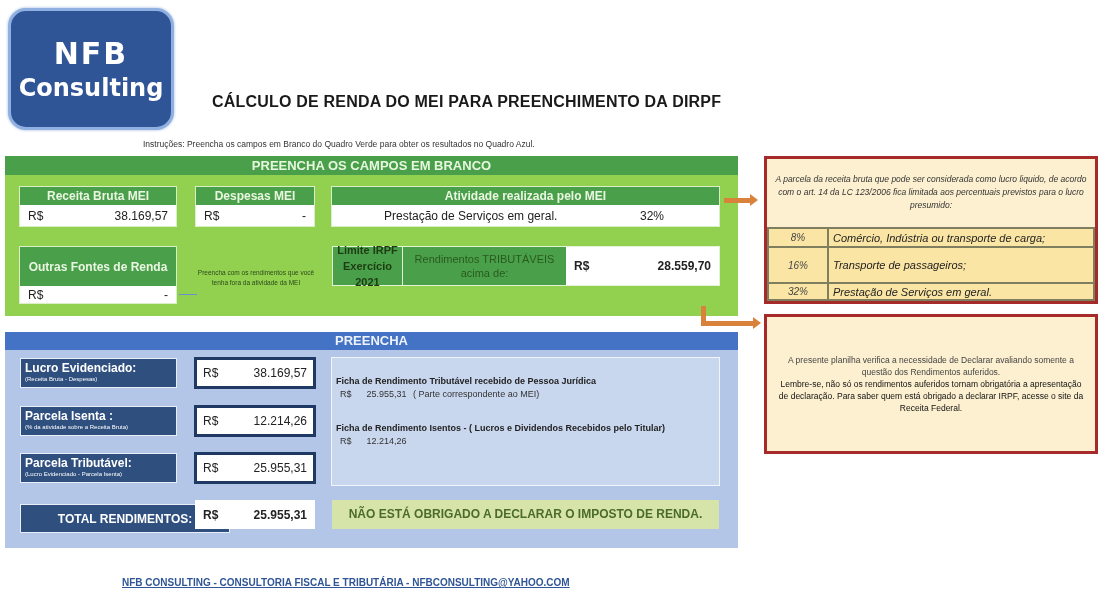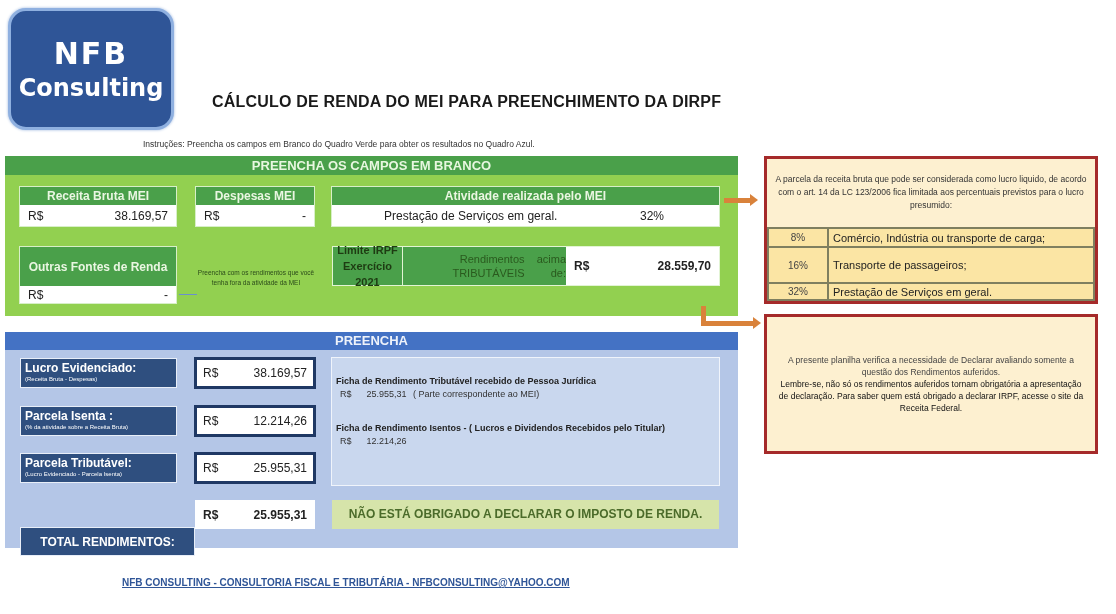--- a/index.html
+++ b/index.html
@@ -64,21 +64,21 @@
     .declare-box { background: #c9d7ee; border: 1px solid #f0f4fb; }
     .declare-head { background: #a9bfe3; height: 30px; display: flex; align-items: center; justify-content: space-between; padding: 0 6px; }
     .declare-head .t { font-weight: bold; font-size: 12px; color: #222; }
     .ficha-title { font-size: 9px; font-weight: bold; color: #222; }
     .ficha-val { font-size: 9px; color: #333; }
     .ficha-val span { display: inline-block; }
 
     .status { background: #d6e4aa; color: #4b6b2a; font-weight: bold; font-size: 12px; text-align: center; }
 
     
-    .info1 { left: 764px; top: 156px; width: 334px; height: 148px; background: #fdf0d0; border: 3px solid #a52a2a; }
+    .info1 { left: 764px; top: 156px; width: 334px; height: 148px; background: #fdf0d0; border: 3px solid #a52a2a; font-style: italic; }
     .info1 .txt { font-size: 8.5px; color: #333; text-align: center; line-height: 13px; padding: 14px 8px 0 8px; height: 68px; }
     .rates { width: 100%; border-collapse: collapse; }
     .rates td { border: 2px solid #7f7f5f; font-size: 11px; color: #222; padding: 0 4px; background: #fbe5a4; }
     .rates td.p { width: 60px; text-align: center; font-size: 10px; color: #444; }
 
     .info2 { left: 764px; top: 314px; width: 334px; height: 140px; background: #fdf0d0; border: 3px solid #a52a2a;
       display: flex; flex-direction: column; justify-content: center; align-items: center; text-align: center; padding: 0 10px; }
     .info2 .a { font-size: 8.5px; color: #444; line-height: 12px; }
     .info2 .b { font-size: 8.5px; color: #111; font-weight: normal; line-height: 12px; }
 
@@ -133,21 +133,21 @@
   </div>
 </div>
 <div class="abs" style="left:179px; top:294px; width:18px; height:1px; background:#6a8fd0;"></div>
 <div class="abs note-small" style="left:195px; top:268px; width:122px;">Preencha com os rendimentos que você tenha fora da atividade da MEI</div>
 
 <div class="abs limite-box" style="left:332px; top:246px; width:388px; height:40px;">
   <div class="limite-a" style="width:70px; flex-direction:column;">
     <span>Limite IRPF</span>
     <span>Exercício 2021</span>
   </div>
-  <div class="limite-b" style="width:163px; text-align:right;">
+  <div class="limite-b" style="width:163px; flex-direction:column;">
     <span>Rendimentos TRIBUTÁVEIS</span>
     <span>acima de:</span>
   </div>
   <div class="limite-c" style="flex:1;">
     <span>R$</span>
     <span>28.559,70</span>
   </div>
 </div>
 
 <div class="abs" style="left:724px; top:194px; display:flex; align-items:center;">
@@ -183,21 +183,21 @@
 
 <div class="abs res-label" style="left:20px; top:453px; width:157px; height:30px;">
   <div class="main">Parcela Tributável:</div>
   <div class="sub">(Lucro Evidenciado - Parcela Isenta)</div>
 </div>
 <div class="abs res-val" style="left:194px; top:452px; width:122px; height:32px;">
   <span>R$</span>
   <span>25.955,31</span>
 </div>
 
-<div class="abs total-label" style="left:20px; top:527px; width:175px; height:29px; line-height:29px;">TOTAL RENDIMENTOS:</div>
+<div class="abs total-label" style="left:20px; top:504px; width:210px; height:29px; line-height:29px;">TOTAL RENDIMENTOS:</div>
 <div class="abs total-val" style="left:195px; top:500px; width:120px; height:29px;">
   <span>R$</span>
   <span>25.955,31</span>
 </div>
 
 <div class="abs declare-box" style="left:331px; top:357px; width:389px; height:129px;">
   <div style="padding:18px 4px 0 4px;">
     <div class="ficha-title">Ficha de Rendimento Tributável recebido de Pessoa Jurídica</div>
     <div class="ficha-val" style="margin-top:3px; padding-left:4px;">
       <span style="width:24px;">R$</span>

